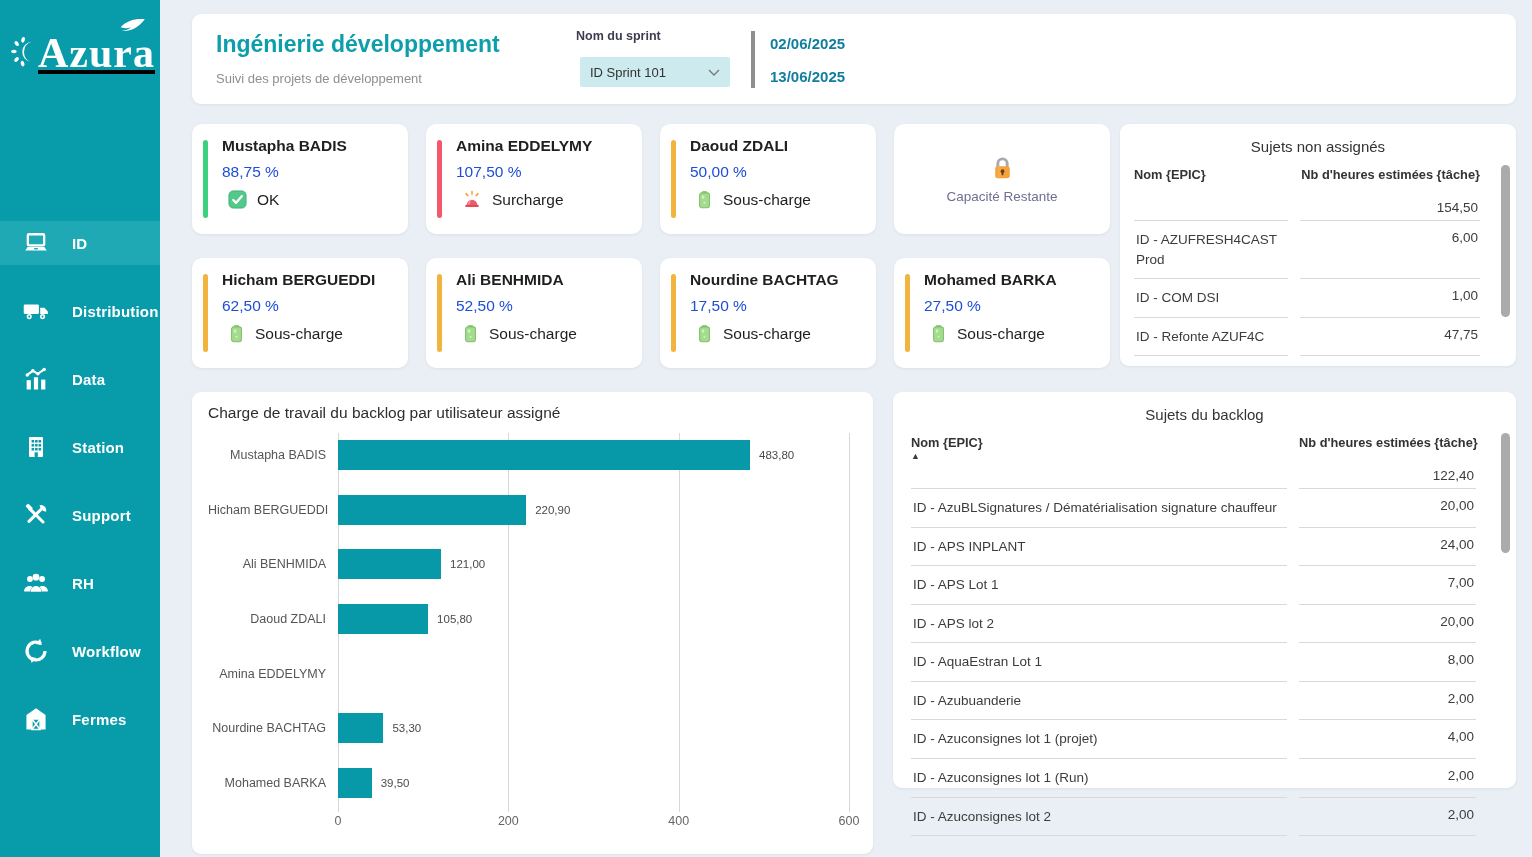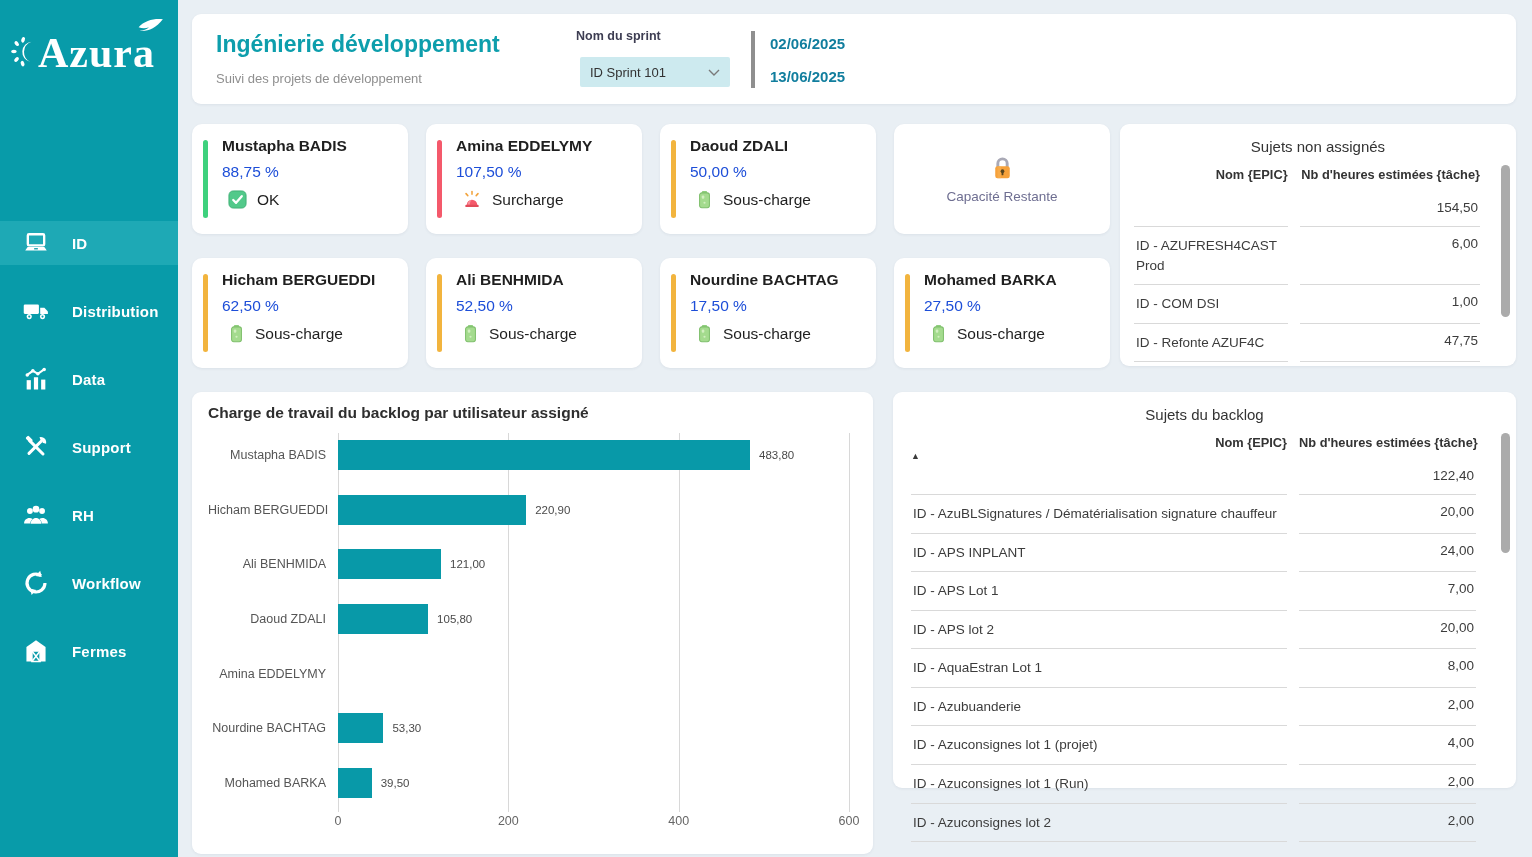--- a/index.html
+++ b/index.html
@@ -1,21 +1,21 @@
 <!DOCTYPE html>
 <html><head>
 <meta charset="utf-8">
 <style>
   * { margin:0; padding:0; box-sizing:border-box; }
   html,body { background:#dfe7ee; }
   .root { width:1532px; height:857px; position:relative; overflow:hidden;
           background:var(--bg,#E9EFF4); font-family:"Liberation Sans",sans-serif; }
 
   
-  .sidebar { position:absolute; left:0; top:0; bottom:0; width:178px; background:var(--sb,#089BA9); }
+  .sidebar { position:absolute; left:0; top:0; bottom:0; width:160px; background:var(--sb,#089BA9);text-decoration:underline; }
   .logo { position:relative; margin:16px 8px 0 10px; height:74px; display:flex; align-items:center; color:#fff; }
   .logo-text { font-family:"Liberation Serif",serif; font-weight:bold; font-size:42px; color:#fff; letter-spacing:1px; line-height:1; }
   .logo-feather { position:absolute; top:2px; right:6px; }
   .nav { position:absolute; top:221px; left:0; right:0; }
   .nav-item { display:flex; align-items:center; height:44px; margin-bottom:24px; padding-left:20px; cursor:pointer; }
   .nav-item.active { background:var(--sba,#1EA9B5); }
   .nav-icon { width:32px; display:flex; justify-content:center; align-items:center; }
   .nav-label { margin-left:20px; color:#fff; font-size:15px; font-weight:bold; letter-spacing:.2px; }
 
   
@@ -44,43 +44,43 @@
   .kname { margin:13px 8px 0 30px; font-size:15.5px; font-weight:bold; color:#1f1f1f; white-space:nowrap; }
   .kval  { margin:8px 0 0 30px; font-size:15.5px; color:#1d4ed8; }
   .kstatus { margin:9px 0 0 36px; display:flex; align-items:center; gap:10px; font-size:15.5px; color:#1f1f1f; }
   .kpi-card.capacity { display:flex; flex-direction:column; align-items:center; justify-content:center; }
   .cap-label { margin-top:7px; font-size:13.5px; color:#6E6E91; }
 
   
   .panel-title { text-align:center; font-size:15px; color:#333; font-weight:normal; padding-top:14px; }
   .dtable { width:calc(100% - 14px); margin:4px 0 0 2px; border-collapse:separate; border-spacing:12px 0; table-layout:fixed; }
   .dtable th { font-size:12.8px; font-weight:bold; color:#333; padding:8px 0 6px; }
-  .dtable th.th-name { text-align:right;margin-top:17px; }
+  .dtable th.th-name { text-align:left;margin-top:17px; }
   .dtable th.th-hours { text-align:right; white-space:nowrap; }
   .dtable td { font-size:13.5px; color:#3C3C3C; vertical-align:top; border-bottom:1px solid #D9D9D9; }
   .dtable td.tname { text-align:left; padding:9px 0 9px 2px; line-height:1.45; }
   .dtable td.thours { text-align:right; padding:9px 2px 9px 0; }
-  .dtable tr.total td { padding-top:12px; padding-bottom:11px; }
+  .dtable tr.total td { padding-top:12px; padding-bottom:5px; }
 
   .unassigned-card { left:942px; top:124px; width:396px; height:242px; }
   .unassigned-card .dtable { width:calc(100% - 26px); }
   .unassigned-card col.c-name { width:46%; } .unassigned-card col.c-hours { width:54%; }
 
   .backlog-card { left:715px; top:392px; width:623px; height:396px; }
   .backlog-card .dtable { width:calc(100% - 34px); margin-left:6px; }
   .backlog-card col.c-name { width:68%; } .backlog-card col.c-hours { width:32%; }
   .sort-indicator { position:absolute; left:18px; top:59px; font-size:9px; color:#3a3a3a; cursor:pointer; }
 
   .vthumb { position:absolute; right:6px; width:9px; border-radius:5px; background:#ABABAB; cursor:pointer; }
   .unassigned-card .vthumb { top:41px; height:152px; }
   .backlog-card .vthumb { top:41px; height:120px; }
 
   
   .chart-card { left:14px; top:392px; width:681px; height:462px; }
-  .chart-title { position:absolute; left:16px; top:12px; font-size:15.5px; color:#2e2e2e; font-weight:bold; }
+  .chart-title { position:absolute; left:16px; top:12px; font-size:15.5px; color:#2e2e2e; font-weight:normal; }
   .chart-area { position:absolute; left:16px; right:24px; top:46px; bottom:54px; }
   .gridlines { position:absolute; left:130px; right:0; top:-5px; bottom:-12px; }
   .gridline { position:absolute; top:0; bottom:0; width:1px; background:#D8D8D8; }
   .crows { position:absolute; left:0; right:0; top:0; bottom:0; display:flex; flex-direction:column; justify-content:space-between; }
   .crow { display:flex; align-items:center; height:34px; }
   .clabel { width:130px; padding-right:12px; text-align:right; font-size:12.5px; color:#555; white-space:nowrap; }
   .cbarwrap { flex:1; position:relative; display:flex; align-items:center; }
   .cbar { height:30px; background:var(--bar,#0899A8); }
   .cvalue { margin-left:9px; font-size:11.5px; color:#4a4a4a; white-space:nowrap; }
   .xticks { position:absolute; left:146px; right:24px; bottom:22px; height:18px; }
@@ -143,20 +143,40 @@
               <circle cx="9.3" cy="5" r="1.5" fill="#fff"></circle>
               <circle cx="13.6" cy="7.6" r="1.5" fill="#fff"></circle>
               <circle cx="19" cy="3.8" r="1.5" fill="#fff"></circle>
             </svg>
           </span>
           <span class="nav-label">Data</span>
         </div>
         <div class="nav-item">
           <span class="nav-icon">
             <svg viewBox="0 0 24 24" width="28" height="28">
+              <rect x="6" y="3.5" width="12" height="17" rx=".8" fill="#fff"></rect>
+              <g fill="#089BA9">
+                <rect x="8.2" y="6" width="2.2" height="2.2"></rect>
+                <rect x="11.2" y="6" width="2.2" height="2.2"></rect>
+                <rect x="14.2" y="6" width="2.2" height="2.2"></rect>
+                <rect x="8.2" y="9.4" width="2.2" height="2.2"></rect>
+                <rect x="11.2" y="9.4" width="2.2" height="2.2"></rect>
+                <rect x="14.2" y="9.4" width="2.2" height="2.2"></rect>
+                <rect x="8.2" y="12.8" width="2.2" height="2.2"></rect>
+                <rect x="11.2" y="12.8" width="2.2" height="2.2"></rect>
+                <rect x="14.2" y="12.8" width="2.2" height="2.2"></rect>
+                <rect x="10.8" y="16.6" width="2.8" height="3.9"></rect>
+              </g>
+            </svg>
+          </span>
+          <span class="nav-label">Station</span>
+        </div>
+        <div class="nav-item">
+          <span class="nav-icon">
+            <svg viewBox="0 0 24 24" width="28" height="28">
               <g stroke="#fff" stroke-width="2.6" stroke-linecap="round">
                 <path d="M6.5 6.5l11.5 11.5"></path>
                 <path d="M17.5 6L6 17.5"></path>
               </g>
               <rect x="3.2" y="3.6" width="6" height="3.4" rx="1" transform="rotate(45 6.2 5.3)" fill="#fff"></rect>
               <path d="M15 3.6a4.6 4.6 0 0 1 5.6 5.6l-3-.8.4-2.2-2.2-.4z" fill="#fff"></path>
             </svg>
           </span>
           <span class="nav-label">Support</span>
         </div>

